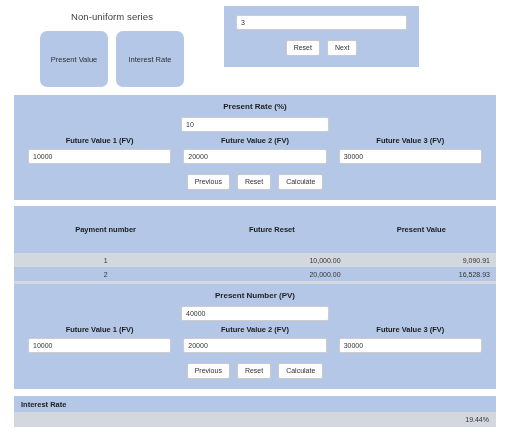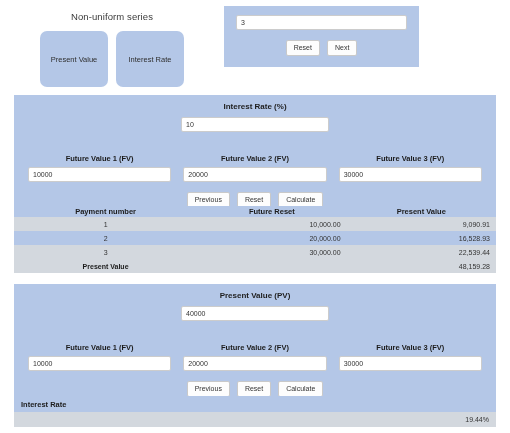--- a/index.html
+++ b/index.html
@@ -97,21 +97,21 @@
   }
   .center-field-wrap {
     display: flex;
     flex-direction: column;
     align-items: center;
   }
   .center-field-wrap .fld { width: 148px; }
   .fv-grid {
     display: flex;
     gap: 12px;
-    margin-top: 22px;
+    margin-top: 4px;
   }
   .fv-cell { flex: 1 1 0; }
   .fv-label {
     font-size: 7.5px;
     font-weight: bold;
     text-align: center;
     color: #1b1b1b;
     margin-bottom: 4px;
   }
 
@@ -121,21 +121,21 @@
     left: 14px;
     width: 482px;
     background: #dfe3e8;
   }
   table { width: 100%; border-collapse: collapse; }
   th {
     background: #b4c7e7;
     font-size: 7.5px;
     font-weight: bold;
     color: #1b1b1b;
-    padding: 1px 6px;
+    padding: 19px 6px;
     text-align: center;
   }
   td {
     font-size: 7px;
     color: #333;
     padding: 3.5px 6px;
   }
   tr.odd td { background: #d3d8de; }
   tr.even td { background: #b4c7e7; }
   tr.total td { background: #d3d8de; }
@@ -186,21 +186,21 @@
       <div class="fld">3</div>
       <div class="btn-row">
         <div class="btn">Reset</div>
         <div class="btn">Next</div>
       </div>
     </div>
   </div>
 
   <div class="form-panel" style="top:95px;">
     <div class="center-field-wrap">
-      <div class="panel-label">Interest Rate (%)</div>
+      <div class="panel-label">Present Rate (%)</div>
       <div class="fld">10</div>
     </div>
     <div class="fv-grid">
       <div class="fv-cell">
         <div class="fv-label">Future Value 1 (FV)</div>
         <div class="fld">10000</div>
       </div>
       <div class="fv-cell">
         <div class="fv-label">Future Value 2 (FV)</div>
         <div class="fld">20000</div>
@@ -246,21 +246,21 @@
           <td class="total-label">Present Value</td>
           <td></td>
           <td class="right">48,159.28</td>
         </tr>
       </tbody>
     </table>
   </div>
 
   <div class="form-panel" style="top:284px;">
     <div class="center-field-wrap">
-      <div class="panel-label">Present Value (PV)</div>
+      <div class="panel-label">Present Number (PV)</div>
       <div class="fld">40000</div>
     </div>
     <div class="fv-grid">
       <div class="fv-cell">
         <div class="fv-label">Future Value 1 (FV)</div>
         <div class="fld">10000</div>
       </div>
       <div class="fv-cell">
         <div class="fv-label">Future Value 2 (FV)</div>
         <div class="fld">20000</div>

